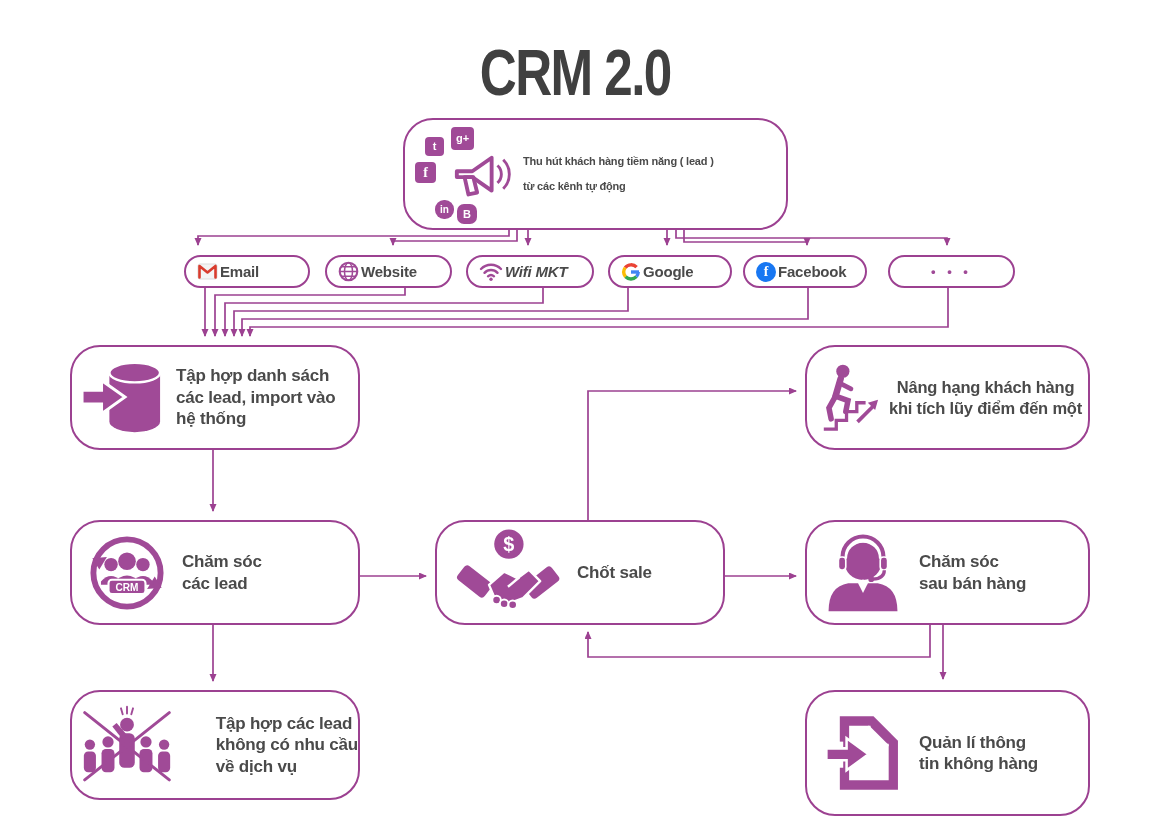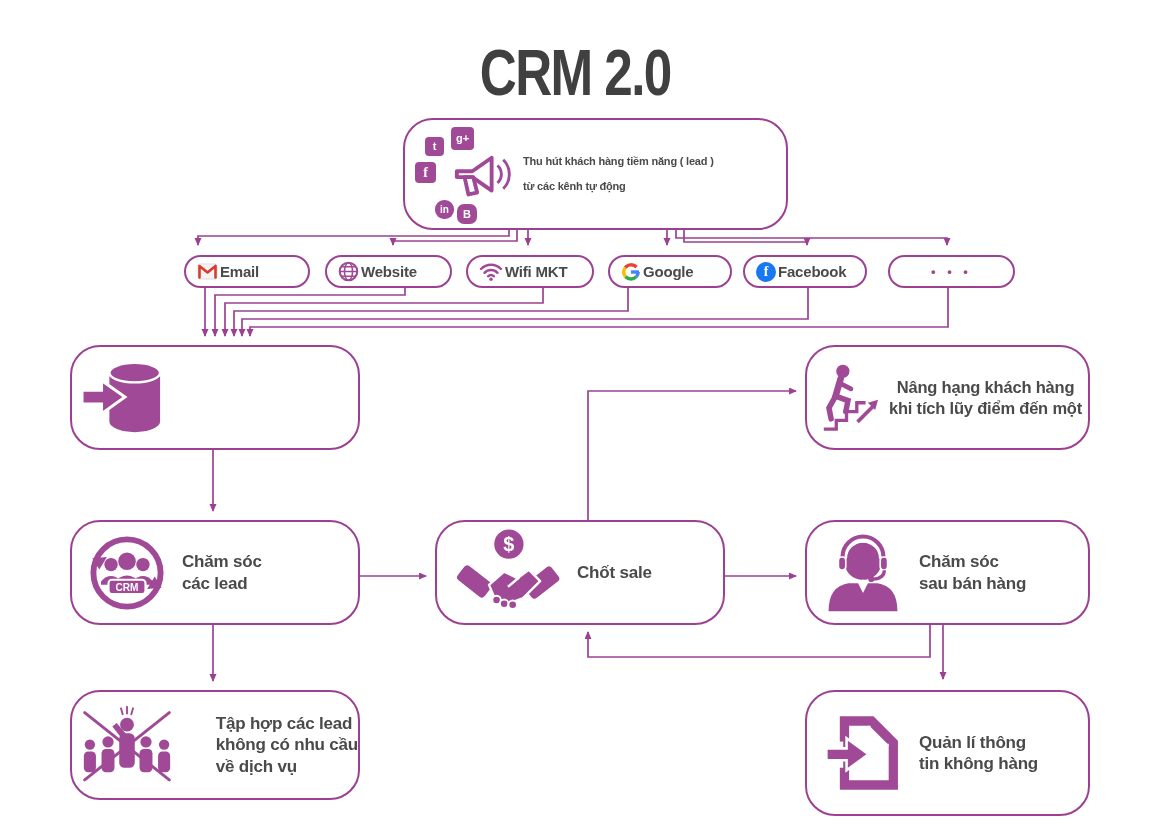--- a/index.html
+++ b/index.html
@@ -117,21 +117,21 @@
     <svg width="21" height="21" viewBox="0 0 22 22">
       <g stroke="#A04A97" fill="none" stroke-width="1.6">
         <circle cx="11" cy="11" r="9.2" stroke-width="2.2"></circle>
         <ellipse cx="11" cy="11" rx="4.2" ry="9.2"></ellipse>
         <path d="M2,11 H20 M3.2,6 H18.8 M3.2,16 H18.8"></path>
       </g>
     </svg>
     <span class="plabel">Website</span>
   </div>
 
-  <div class="pill" style="left:466px;top:255px;width:128px;">
+  <div class="pill" style="left:466px;top:255px;width:128px;font-style:italic;">
     <svg width="24" height="19" viewBox="0 0 24 19">
       <g stroke="#A04A97" fill="none" stroke-width="2.4" stroke-linecap="round">
         <path d="M2,7 a14,14 0 0 1 20,0"></path>
         <path d="M5.5,10.8 a9,9 0 0 1 13,0"></path>
         <path d="M9,14.3 a4.5,4.5 0 0 1 6,0"></path>
       </g>
       <circle cx="12" cy="17.2" r="1.7" fill="#A04A97"></circle>
     </svg>
     <span class="plabel">Wifi MKT</span>
   </div>
@@ -158,20 +158,25 @@
     <span class="dots">• • •</span>
   </div>
 
   <div class="box" style="left:70px;top:345px;width:290px;height:105px;">
     <div class="nicon" style="width:104px;">
       <svg width="88" height="78" viewBox="0 0 90 80">
         <path d="M30,14 V64 A26,11 0 0 0 82,64 V14 z" fill="#A04A97"></path>
         <ellipse cx="56" cy="14" rx="26" ry="10" fill="#A04A97" stroke="#fff" stroke-width="2.5"></ellipse>
         <path d="M2,32 h20 v-10 l24,17 -24,17 v-10 h-20 z" fill="#A04A97" stroke="#fff" stroke-width="3"></path>
       </svg>
+    </div>
+    <div class="ntext">
+      <div>Tập hợp danh sách</div>
+      <div>các lead, import vào</div>
+      <div>hệ thống</div>
     </div>
   </div>
 
   <div class="box" style="left:805px;top:345px;width:285px;height:105px;text-align:center;">
     <div class="nicon" style="width:82px;">
       <svg width="66" height="86" viewBox="0 0 90 95">
         <circle cx="38" cy="11" r="9" fill="#A04A97"></circle>
         <g stroke="#A04A97" fill="none" stroke-linecap="round">
           <path d="M35,21 L28,45" stroke-width="9"></path>
           <path d="M33,27 L49,35" stroke-width="6.5"></path>

